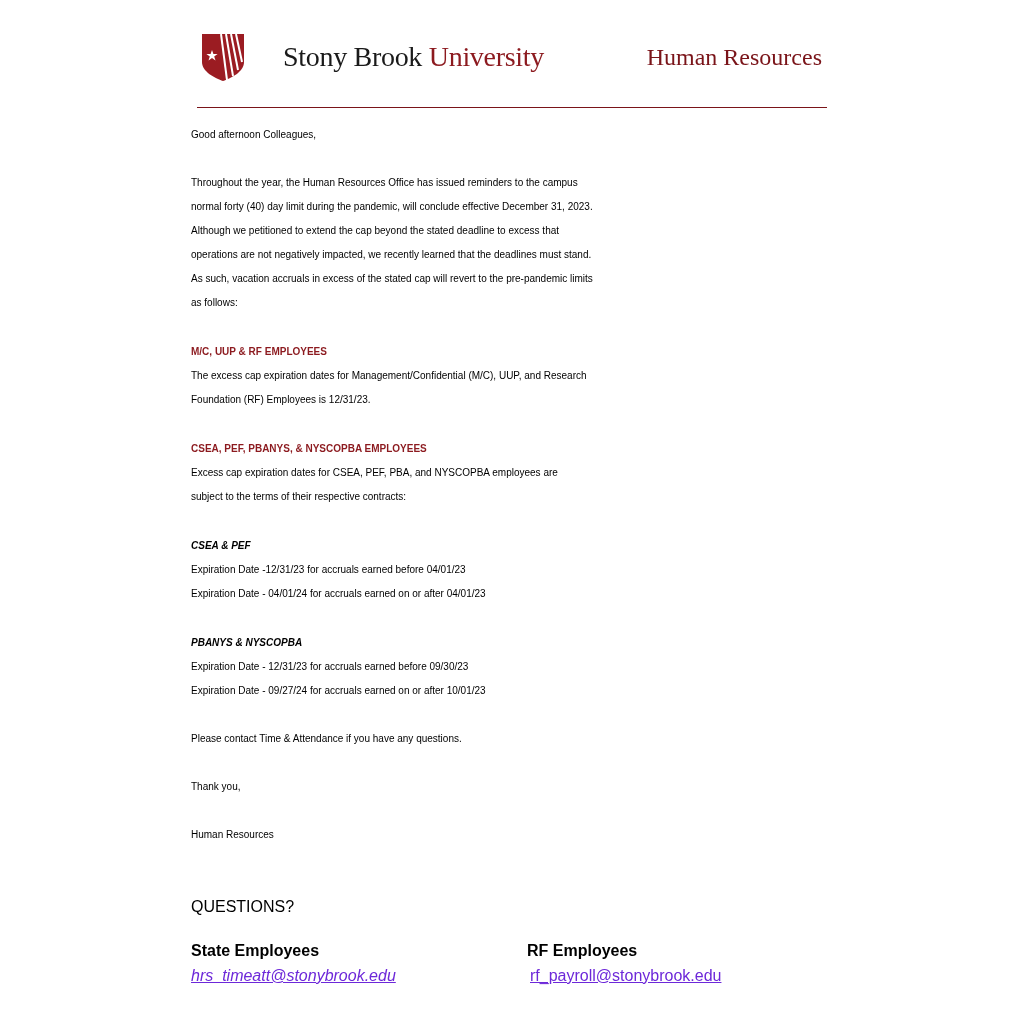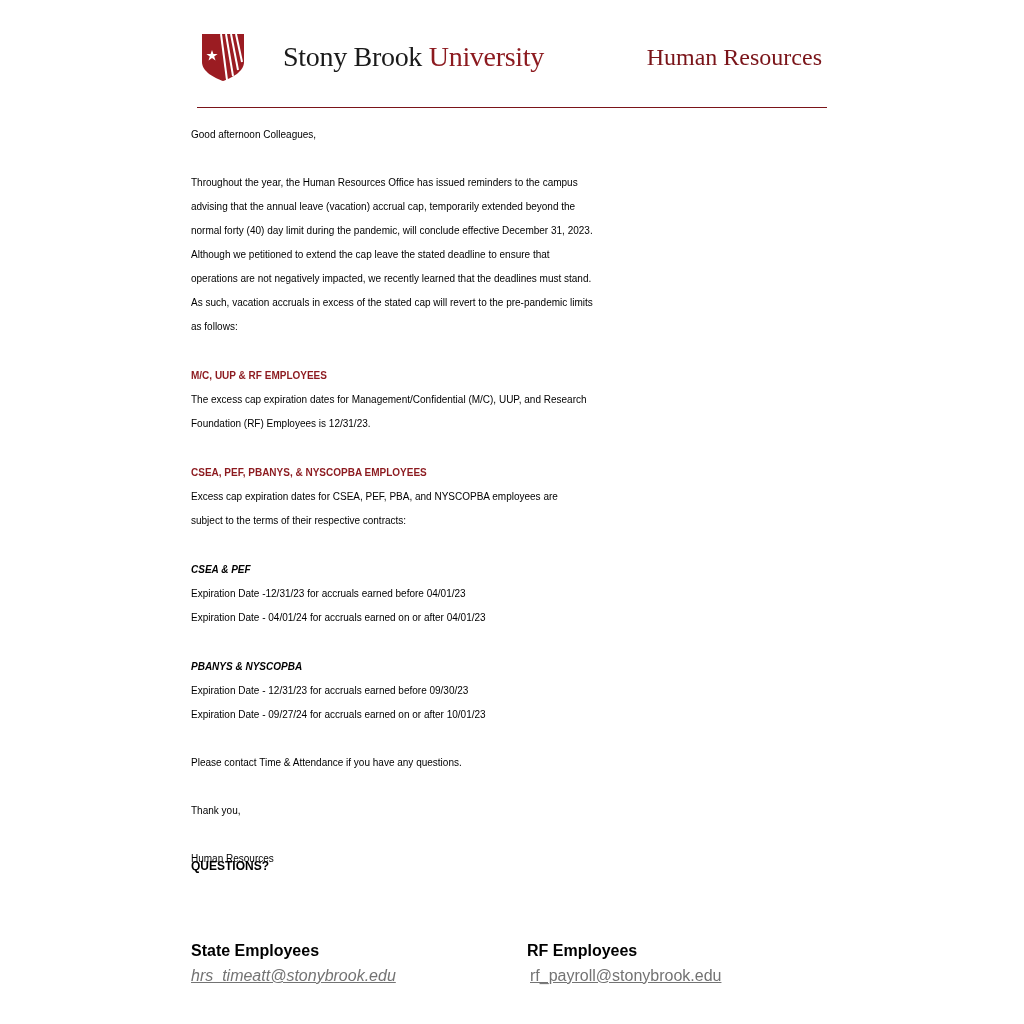--- a/index.html
+++ b/index.html
@@ -15,23 +15,23 @@
   .rule { position: absolute; left: 197px; top: 107px; width: 630px; height: 1px; background: #7a1419; }
   .body { position: absolute; left: 191px; top: 123px; width: 645px; font-size: 10px; line-height: 24px; }
   .body p { margin: 0; }
   .gap { height: 24px; }
   .red-head { color: #8c1a1f; font-weight: bold; margin: 0; line-height: 25px; }
   .blk-head { font-weight: bold; line-height: 25px; margin: 0; font-style: italic; }
   .italic { }
   .contacts { position: absolute; left: 191px; top: 939px; width: 645px; font-size: 16px; }
   .col { position: absolute; top: 0; }
   .col .lab { font-weight: bold; line-height: 24px; }
-  .col a { color: #737373; text-decoration: underline; line-height: 26px; display: inline-block; }
+  .col a { color: #6d28d9; text-decoration: underline; line-height: 26px; display: inline-block; }
   .col.left a { font-style: italic; }
-  .questions { position: absolute; left: 191px; top: 854px; font-weight: bold; font-size: 12px; line-height: 24px; }
+  .questions { position: absolute; left: 191px; top: 895px; font-weight: normal; font-size: 16px; line-height: 24px; }
 </style>
 </head>
 <body>
 
 <div class="header">
   <div class="logo">
     <svg width="44" height="50" viewBox="0 0 44 50">
       <path d="M1 2 H43 V30 C43 40 30 46 22 49 C14 46 1 40 1 30 Z" fill="#9b1c22"></path>
       <path d="M20 2 L26 48" stroke="#fff" stroke-width="2"></path>
       <path d="M25 2 L32 44" stroke="#fff" stroke-width="2"></path>
@@ -46,23 +46,22 @@
   </div>
   <div class="hr-title">Human Resources</div>
 </div>
 <div class="rule"></div>
 
 <div class="body">
   <p>Good afternoon Colleagues,</p>
   <div class="gap"></div>
   <div>
     <p>Throughout the year, the Human Resources Office has issued reminders to the campus</p>
-    <p>advising that the annual leave (vacation) accrual cap, temporarily extended beyond the</p>
     <p>normal forty (40) day limit during the pandemic, will conclude effective December 31, 2023.</p>
-    <p>Although we petitioned to extend the cap leave the stated deadline to ensure that</p>
+    <p>Although we petitioned to extend the cap beyond the stated deadline to excess that</p>
     <p>operations are not negatively impacted, we recently learned that the deadlines must stand.</p>
     <p>As such, vacation accruals in excess of the stated cap will revert to the pre-pandemic limits</p>
     <p>as follows:</p>
   </div>
   <div class="gap"></div>
   <p class="red-head">M/C, UUP &amp; RF EMPLOYEES</p>
   <p>The excess cap expiration dates for Management/Confidential (M/C), UUP, and Research</p>
   <p>Foundation (RF) Employees is 12/31/23.</p>
   <div class="gap"></div>
   <p class="red-head">CSEA, PEF, PBANYS, &amp; NYSCOPBA EMPLOYEES</p>

